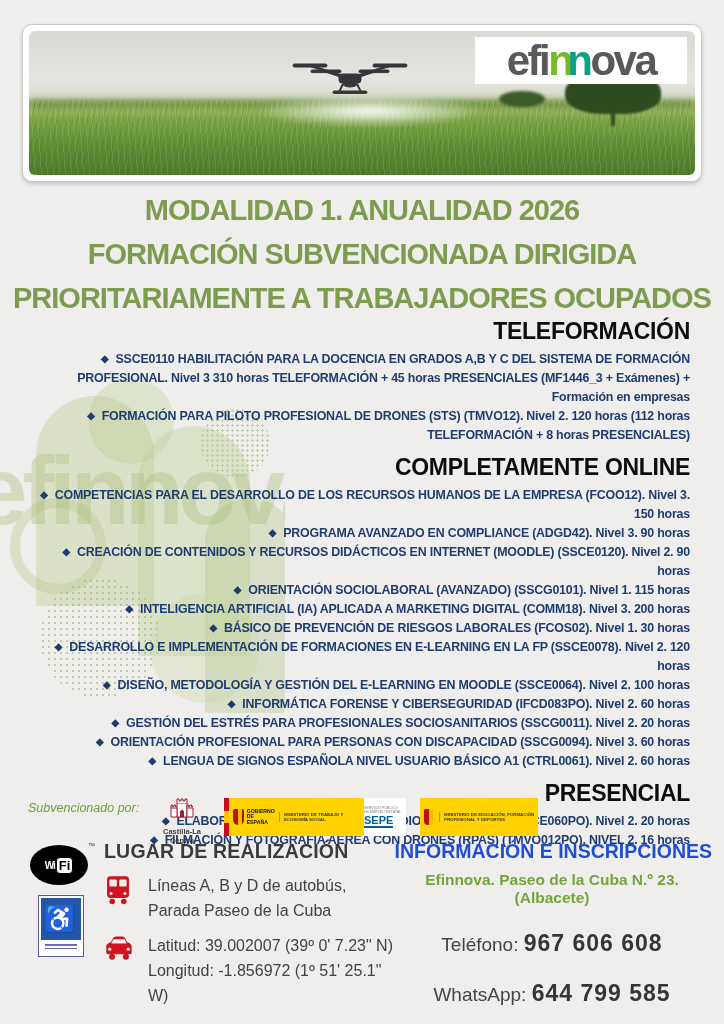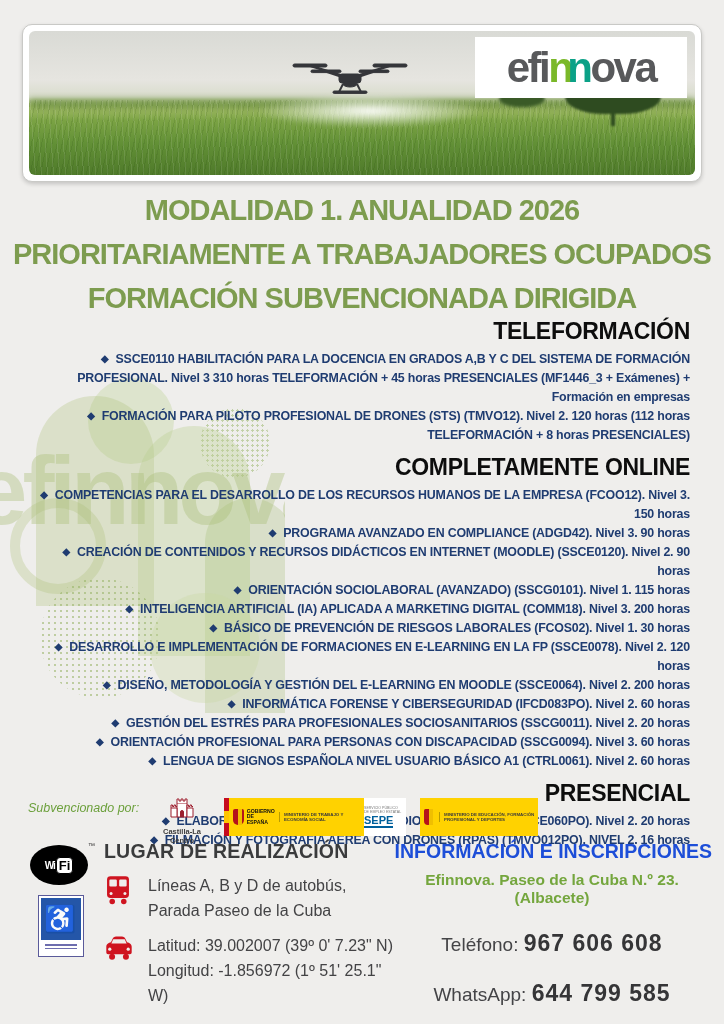--- a/index.html
+++ b/index.html
@@ -26,21 +26,21 @@
   }
   .horizon { position:absolute; left:0; right:0; top:47%; height:10px; background:#6c8f41; filter:blur(3px); opacity:.8; }
   .mist { position:absolute; left:34%; top:44%; width:230px; height:34px; border-radius:50%;
     background:radial-gradient(rgba(255,255,255,.95), rgba(255,255,255,0) 70%); filter:blur(2px); }
   .tree1 { position:absolute; right:34px; top:27%; width:96px; height:44px; border-radius:50% 50% 40% 40%;
     background:#2e4b20; filter:blur(1px); }
   .tree1:after { content:""; position:absolute; left:46px; top:40px; width:4px; height:16px; background:#2e4b20; }
   .tree2 { position:absolute; right:150px; top:42%; width:46px; height:16px; border-radius:50%; background:#3a5a27; filter:blur(1.5px); }
   .drone { position:absolute; left:50%; top:16%; transform:translateX(-58%); }
   .logo-box {
-    position:absolute; right:8px; top:6px; width:212px; height:61px; background:#fff;
+    position:absolute; right:8px; top:6px; width:212px; height:47px; background:#fff;
     display:flex; align-items:center; justify-content:center;
     font-weight:bold; font-size:42px; letter-spacing:-2.5px; line-height:1;
   }
   .logo-box .g { color:#58595b; }
   .logo-box .n1 { color:#7ab829; margin-right:-4px; }
   .logo-box .n2 { color:#0ba187; }
 
   
   .watermark { position:absolute; left:0; top:378px; width:285px; height:335px; overflow:hidden; pointer-events:none; }
   .wm-text { position:absolute; left:-26px; top:58px; font-size:96px; font-weight:bold; letter-spacing:-5px;
@@ -162,41 +162,41 @@
     <div class="arch a2"></div>
     <div class="arch a3"></div>
     <div class="wm-circle c2"></div>
     <div class="wm-circle c3"></div>
     <div class="wm-circle c4"></div>
     <div class="wm-text">efinnova</div>
   </div>
 
   <div class="title">
     <div>MODALIDAD 1. ANUALIDAD 2026</div>
+    <div>FORMACIÓN SUBVENCIONADA DIRIGIDA</div>
     <div>PRIORITARIAMENTE A TRABAJADORES OCUPADOS</div>
-    <div>FORMACIÓN SUBVENCIONADA DIRIGIDA</div>
   </div>
 
   <div class="courses">
     <div class="sec-heading">TELEFORMACIÓN</div>
     <div class="course-list">
         <div class="course-item"><span class="bullet">◆</span><span>SSCE0110 HABILITACIÓN PARA LA DOCENCIA EN GRADOS A,B Y C DEL SISTEMA DE FORMACIÓN PROFESIONAL. Nivel 3 310 horas TELEFORMACIÓN + 45 horas PRESENCIALES (MF1446_3 + Exámenes) + Formación en empresas</span></div>
         <div class="course-item"><span class="bullet">◆</span><span>FORMACIÓN PARA PILOTO PROFESIONAL DE DRONES (STS) (TMVO12). Nivel 2. 120 horas (112 horas TELEFORMACIÓN + 8 horas PRESENCIALES)</span></div>
       </div>
 
     <div class="sec-heading">COMPLETAMENTE ONLINE</div>
     <div class="course-list">
         <div class="course-item"><span class="bullet">◆</span><span>COMPETENCIAS PARA EL DESARROLLO DE LOS RECURSOS HUMANOS DE LA EMPRESA (FCOO12). Nivel 3. 150 horas</span></div>
         <div class="course-item"><span class="bullet">◆</span><span>PROGRAMA AVANZADO EN COMPLIANCE (ADGD42). Nivel 3. 90 horas</span></div>
         <div class="course-item"><span class="bullet">◆</span><span>CREACIÓN DE CONTENIDOS Y RECURSOS DIDÁCTICOS EN INTERNET (MOODLE) (SSCE0120). Nivel 2. 90 horas</span></div>
         <div class="course-item"><span class="bullet">◆</span><span>ORIENTACIÓN SOCIOLABORAL (AVANZADO) (SSCG0101). Nivel 1. 115 horas</span></div>
         <div class="course-item"><span class="bullet">◆</span><span>INTELIGENCIA ARTIFICIAL (IA) APLICADA A MARKETING DIGITAL (COMM18). Nivel 3. 200 horas</span></div>
         <div class="course-item"><span class="bullet">◆</span><span>BÁSICO DE PREVENCIÓN DE RIESGOS LABORALES (FCOS02). Nivel 1. 30 horas</span></div>
         <div class="course-item"><span class="bullet">◆</span><span>DESARROLLO E IMPLEMENTACIÓN DE FORMACIONES EN E-LEARNING EN LA FP (SSCE0078). Nivel 2. 120 horas</span></div>
-        <div class="course-item"><span class="bullet">◆</span><span>DISEÑO, METODOLOGÍA Y GESTIÓN DEL E-LEARNING EN MOODLE (SSCE0064). Nivel 2. 200 horas</span></div>
+        <div class="course-item"><span class="bullet">◆</span><span>DISEÑO, METODOLOGÍA Y GESTIÓN DEL E-LEARNING EN MOODLE (SSCE0064). Nivel 2. 100 horas</span></div>
         <div class="course-item"><span class="bullet">◆</span><span>INFORMÁTICA FORENSE Y CIBERSEGURIDAD (IFCD083PO). Nivel 2. 60 horas</span></div>
         <div class="course-item"><span class="bullet">◆</span><span>GESTIÓN DEL ESTRÉS PARA PROFESIONALES SOCIOSANITARIOS (SSCG0011). Nivel 2. 20 horas</span></div>
         <div class="course-item"><span class="bullet">◆</span><span>ORIENTACIÓN PROFESIONAL PARA PERSONAS CON DISCAPACIDAD (SSCG0094). Nivel 3. 60 horas</span></div>
         <div class="course-item"><span class="bullet">◆</span><span>LENGUA DE SIGNOS ESPAÑOLA NIVEL USUARIO BÁSICO A1 (CTRL0061). Nivel 2. 60 horas</span></div>
       </div>
 
     <div class="sec-heading">PRESENCIAL</div>
     <div class="course-list">
         <div class="course-item"><span class="bullet">◆</span><span>ELABORACIÓN DE MATERIALES Y MEDIOS DIDÁCTICOS (SSCE060PO). Nivel 2. 20 horas</span></div>
         <div class="course-item"><span class="bullet">◆</span><span>FILMACIÓN Y FOTOGRAFÍA AÉREA CON DRONES (RPAS) (TMVO012PO). NIVEL 2. 16 horas</span></div>

